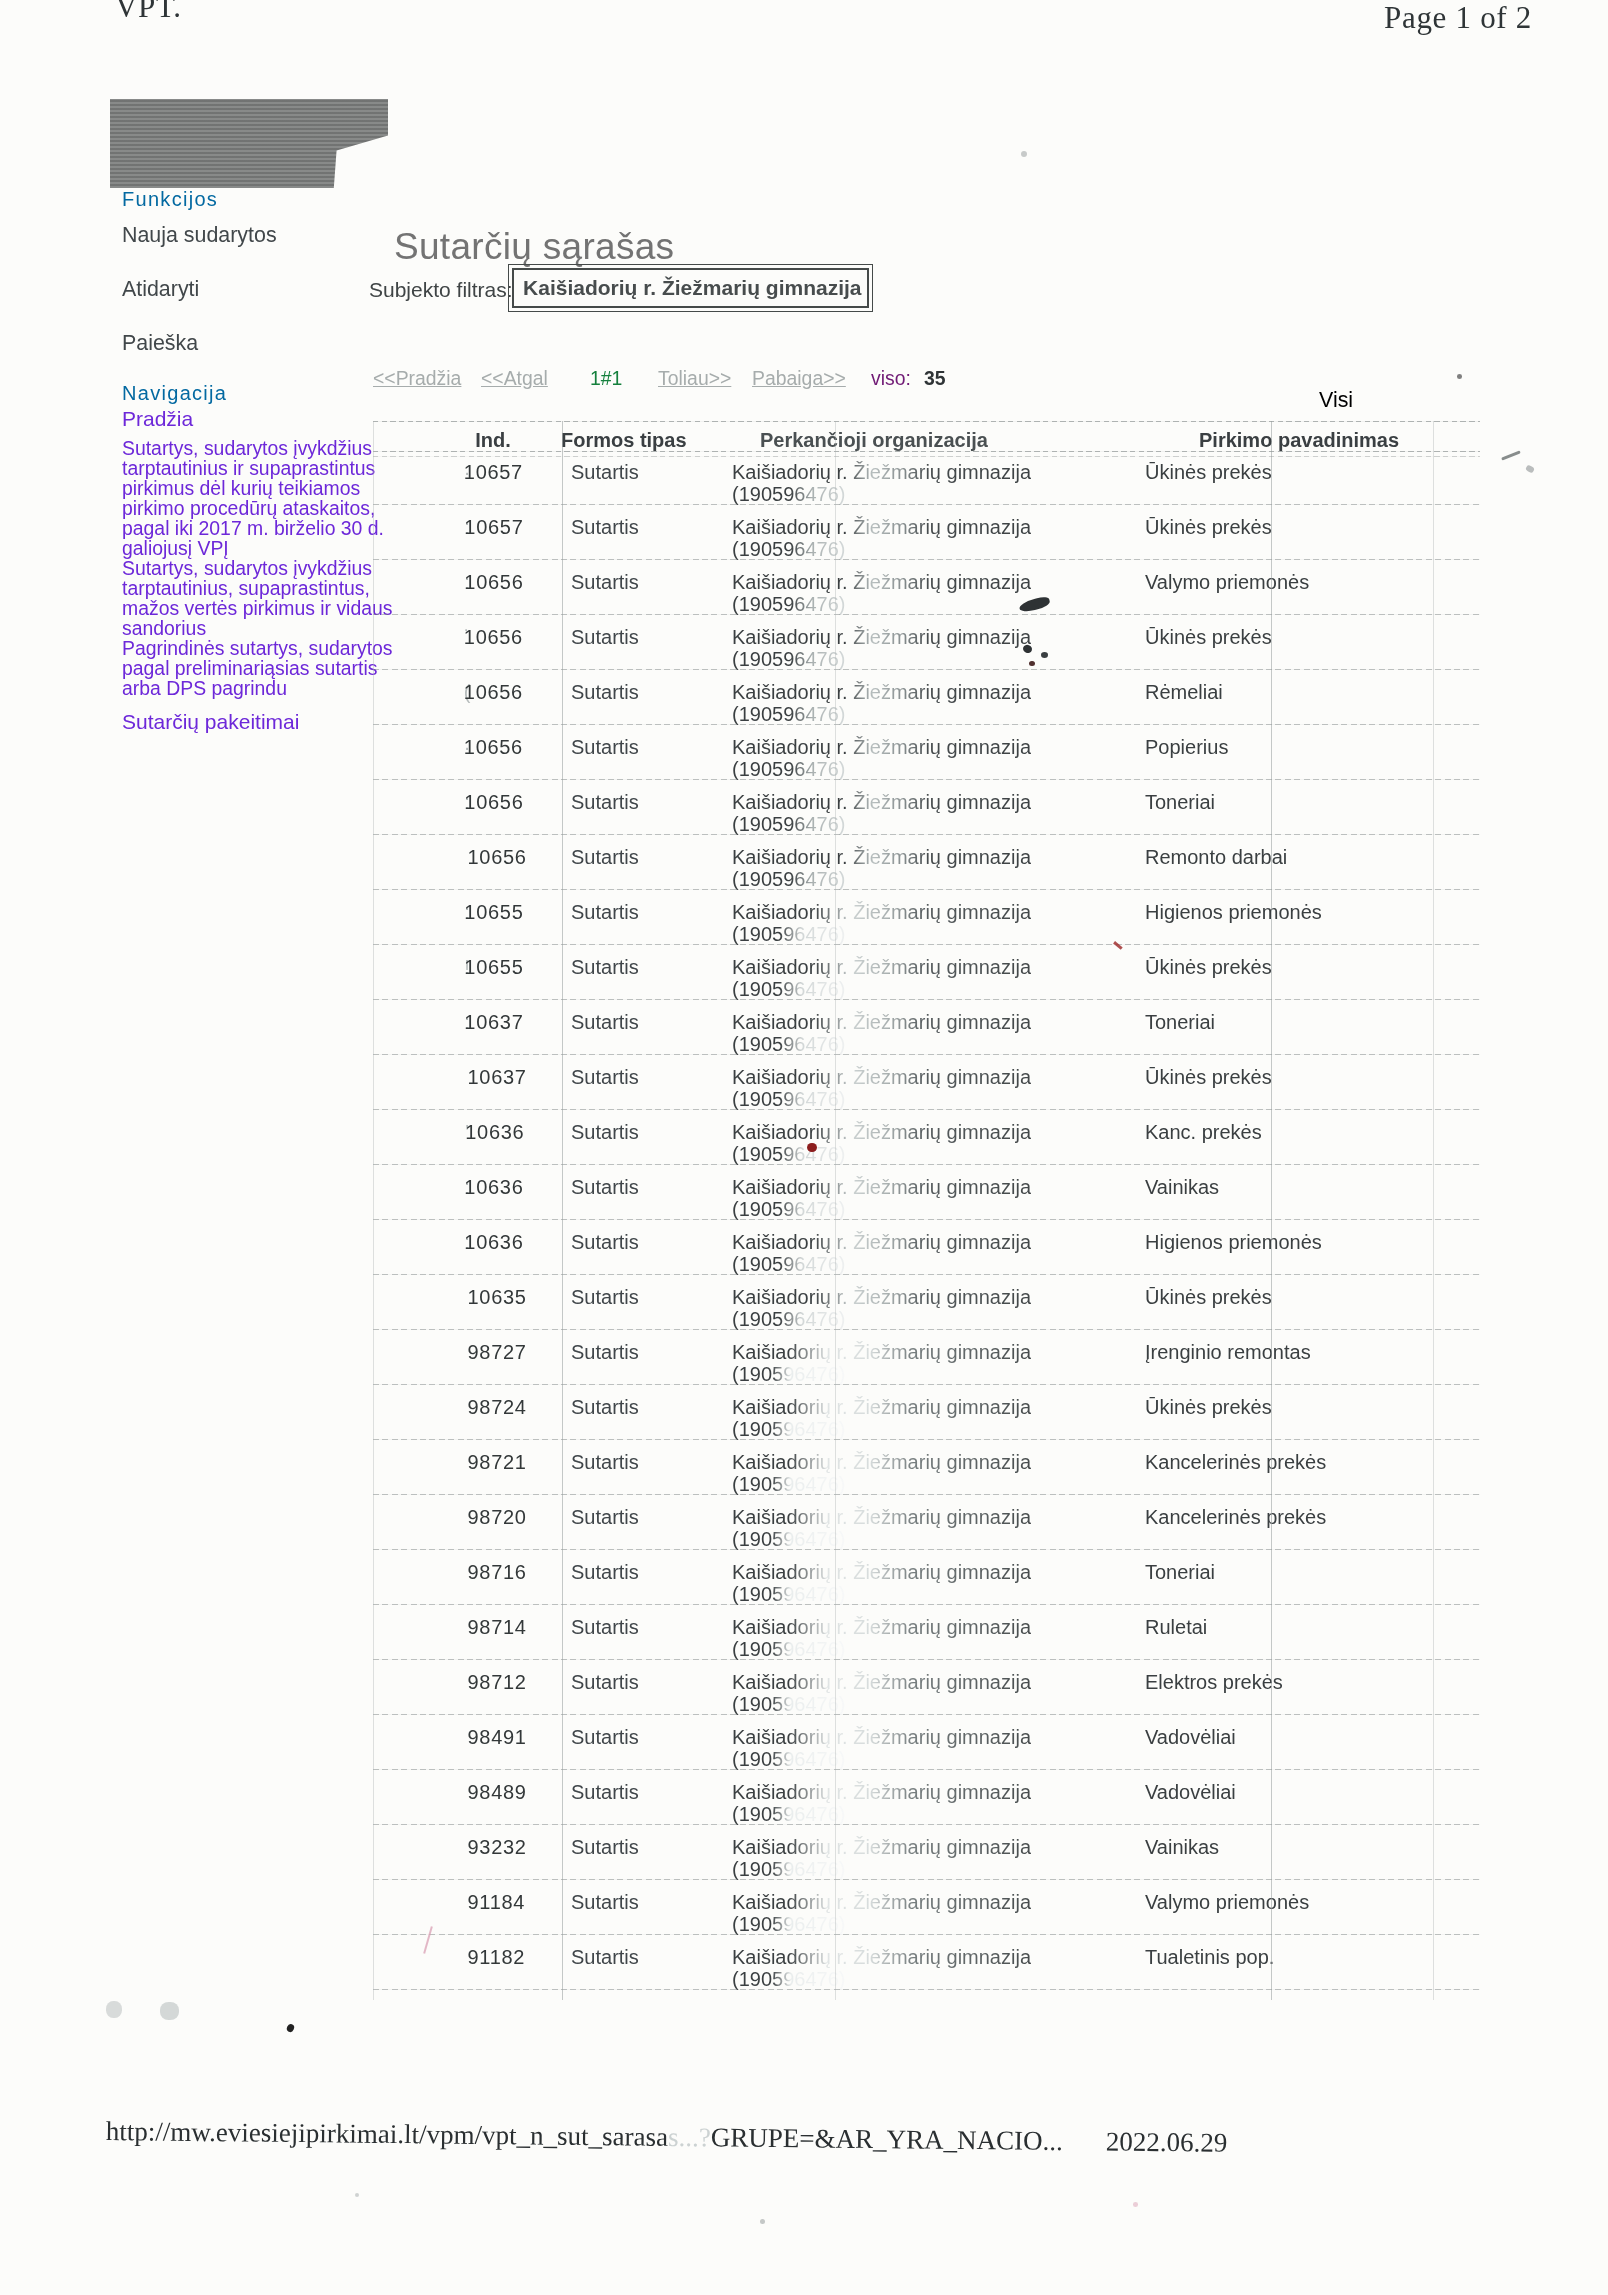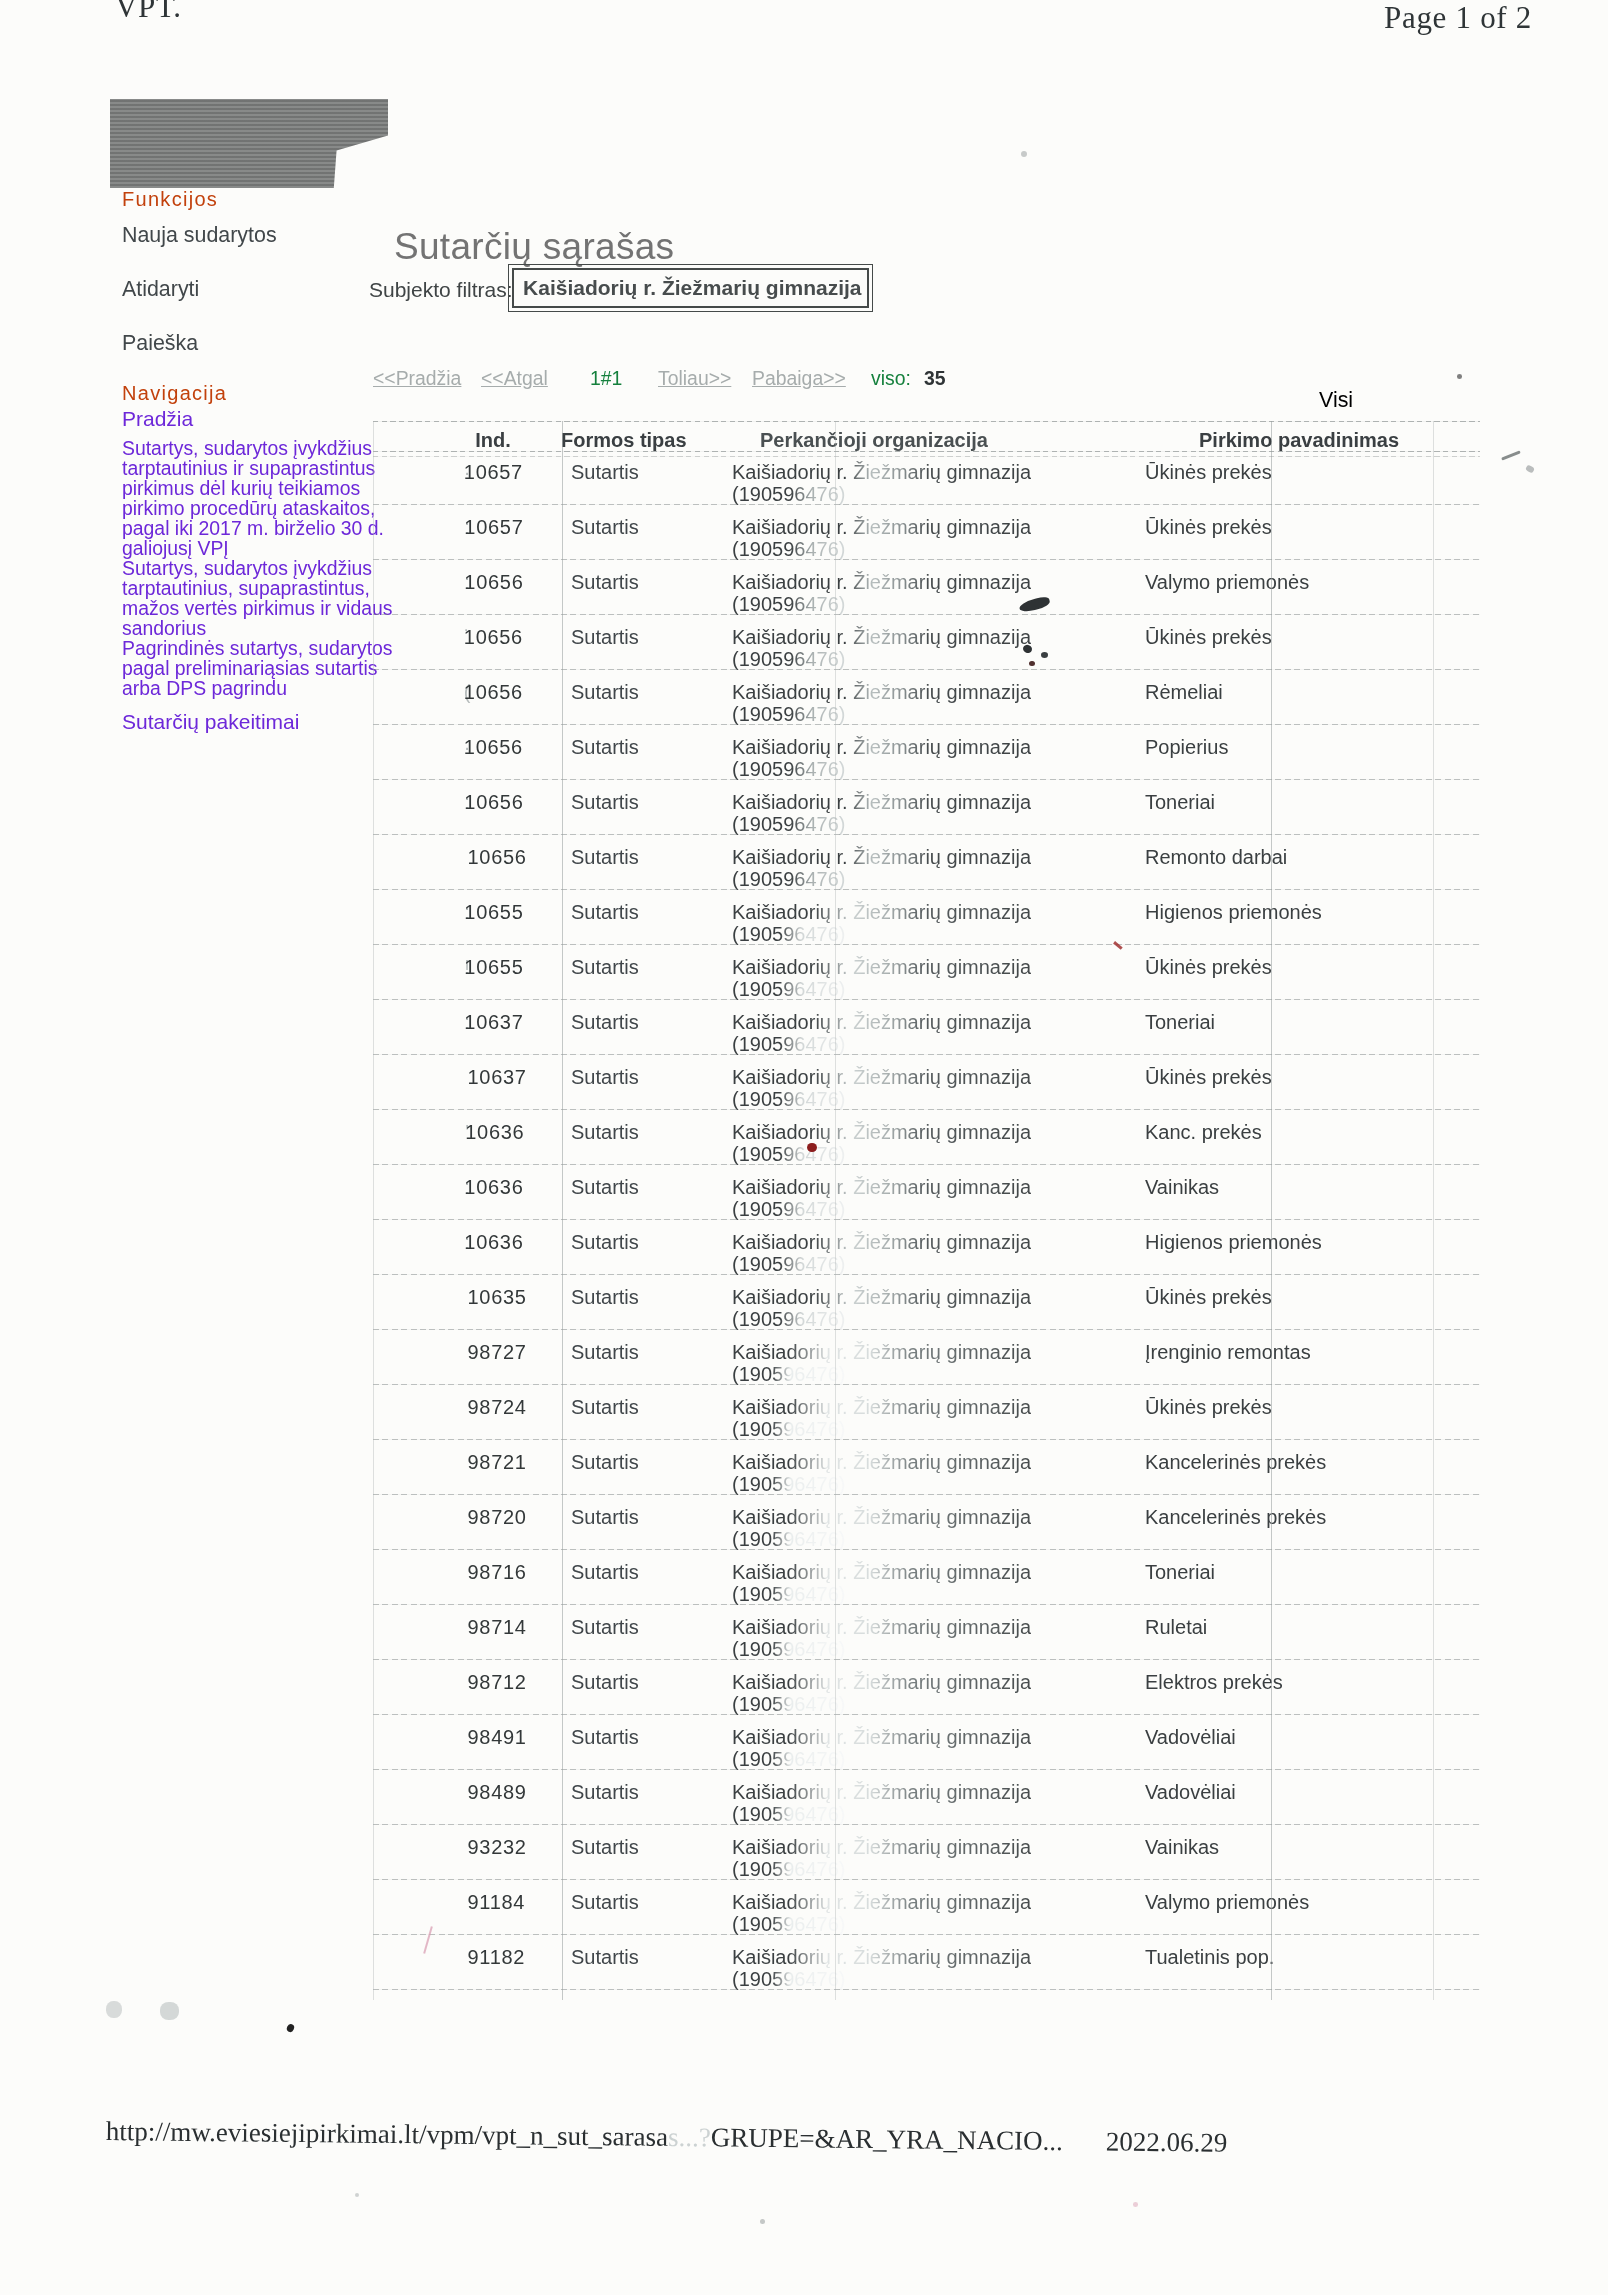--- a/index.html
+++ b/index.html
@@ -14,39 +14,39 @@
   .footer-faint{color:#ccd2d2;}
   .footer-date{margin-left:43px;}
 
   
   .logo{left:110px;top:99px;width:278px;height:89px;background:#7b7d7c;
         background-image:repeating-linear-gradient(0deg,rgba(255,255,255,.10) 0 2px,rgba(0,0,0,.08) 2px 4px);
         clip-path:polygon(0 0,100% 0,100% 41%,81.5% 58%,80.5% 100%,0 100%);}
   .title{left:394px;top:226px;font-size:37px;font-weight:400;color:#737373;margin:0;letter-spacing:0.3px;}
 
   
-  .side-hdr{left:122px;font-size:20px;color:#c2410c;letter-spacing:1.3px;}
+  .side-hdr{left:122px;font-size:20px;color:#0369a1;letter-spacing:1.3px;}
   .side-link{left:122px;font-size:21.4px;color:#41474a;text-decoration:none;cursor:pointer;}
   .nav-stack{left:122px;top:409px;width:299px;font-size:19.4px;line-height:20px;color:#41474a;}
   .nav-link{display:block;text-decoration:none;color:#6d28d9;cursor:pointer;}
   .nav-stack .first{margin-bottom:9.4px;font-size:21px;}
   .nav-stack .pakeitimai{margin-top:13.4px;font-size:21px;}
 
   
   .filter-label{left:369px;top:278px;font-size:21px;color:#3f4445;}
   .filter-box{left:508px;top:264px;width:365px;height:48px;border:1.3px solid #454a49;padding:2.7px;box-sizing:border-box;cursor:text;}
   .filter-inner{width:100%;height:100%;border:2px solid #454a49;box-sizing:border-box;
                 display:flex;align-items:center;padding-left:9.4px;font-size:21px;font-weight:bold;color:#474c4d;}
 
   
   .pag{left:373px;top:367px;height:27px;font-size:19.4px;}
   .pag span{position:absolute;white-space:nowrap;}
   .pag .lnk{color:#a6acac;text-decoration:underline;cursor:pointer;}
   .pag .cur{color:#15803d;}
-  .pag .viso{color:#15803d;}
+  .pag .viso{color:#701a75;}
   .pag .tot{font-weight:bold;color:#2f3436;}
   .visi{left:1319px;top:365px;font-size:21.4px;color:#000000;cursor:pointer;margin-top:23px;}
 
   
   .table{left:373px;top:421px;width:1107px;height:1579px;}
   .hline{position:absolute;left:0;width:1107px;height:1.3px;
          background:repeating-linear-gradient(90deg,rgba(110,118,118,.55) 0 5.3px,rgba(110,118,118,.08) 5.3px 8.7px);}
   .vline{position:absolute;top:0;height:1579px;width:1.3px;z-index:5;pointer-events:none;}
   .v-a{background:rgba(150,157,157,.55);}
   .v-b{background:rgba(170,177,177,.38);}

